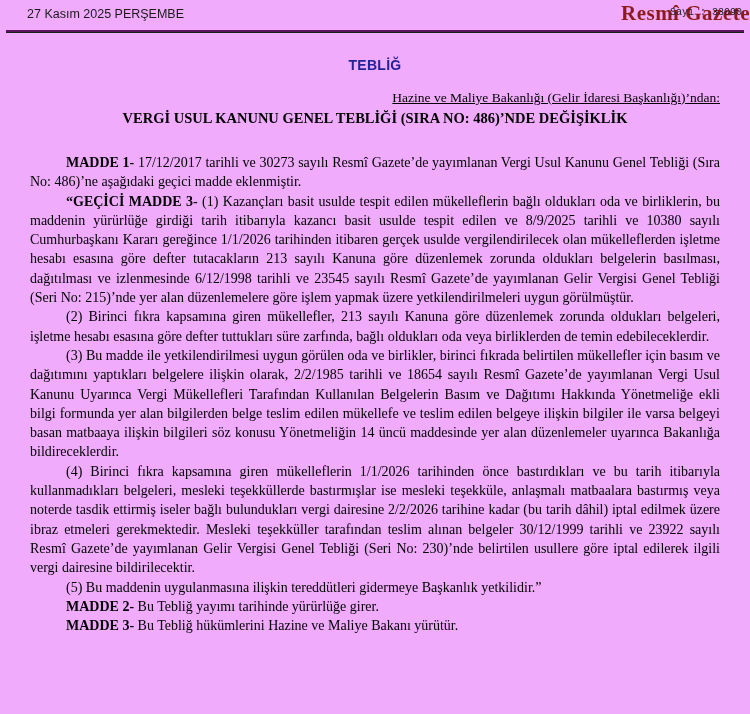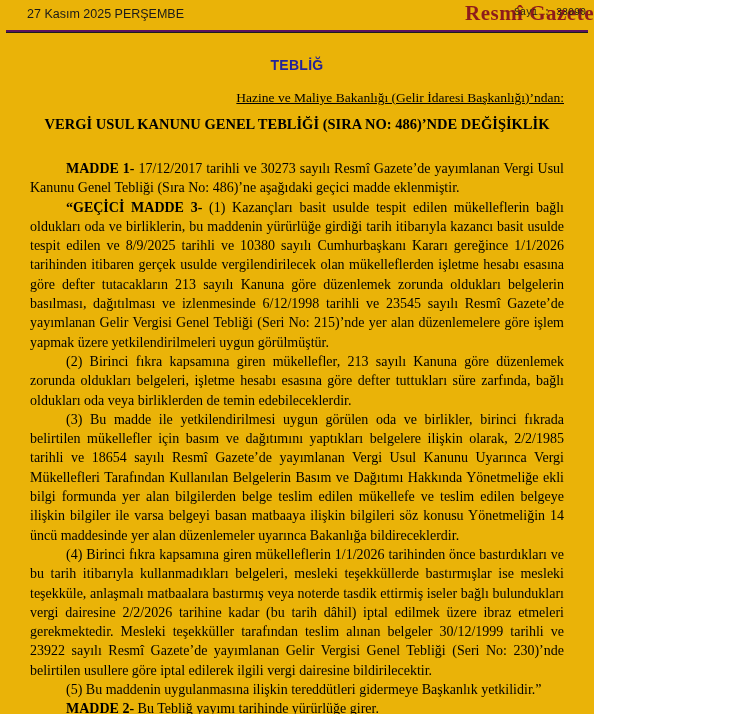--- a/index.html
+++ b/index.html
@@ -2,23 +2,23 @@
 <html lang="tr"><head>
 <meta charset="utf-8">
 <style>
   html, body {
     margin: 0;
     padding: 0;
     background: #ffffff;
   }
   #page {
     position: relative;
-    width: 594px;
+    width: 750px;
     height: 714px;
-    background: #eab308;
+    background: #f0abfc;
     overflow: hidden;
     font-family: "Liberation Serif", serif;
     color: #000000;
   }
   
   .masthead {
     position: relative;
     height: 24px;
     padding-top: 6px;
   }
@@ -80,21 +80,21 @@
   }
   .authority {
     margin-top: 17px;
     padding-left: 36px;
     font-size: 13.5px;
     text-decoration: underline;
     white-space: nowrap;
     text-align: right;
   }
   .notice-title {
-    margin-top: 8px;
+    margin-top: 2px;
     text-align: center;
     font-size: 14.5px;
     font-weight: bold;
     line-height: 20px;
   }
   
   .body-text {
     margin-top: 25px;
   }
   .body-text p {

